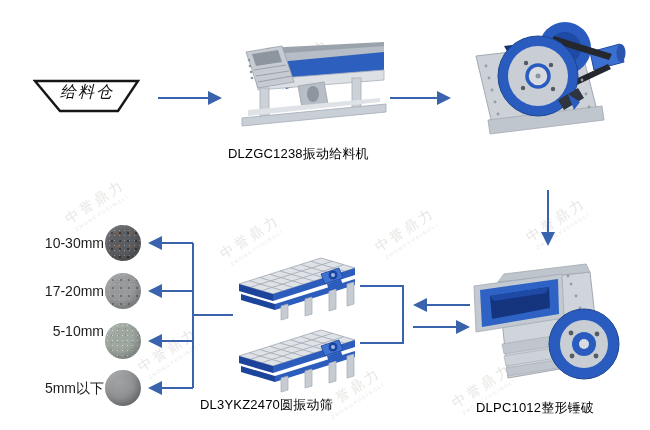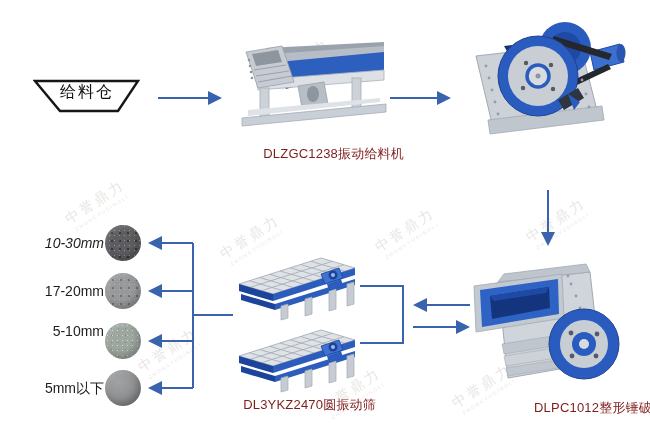--- a/index.html
+++ b/index.html
@@ -4,36 +4,36 @@
 <style>
   * { margin:0; padding:0; box-sizing:border-box; }
   html,body { width:650px; height:430px; background:#ffffff; overflow:hidden;
               font-family:"Liberation Sans","DejaVu Sans",sans-serif; }
   .stage { position:relative; width:650px; height:430px; background:#ffffff; }
 
   svg.lines { position:absolute; left:0; top:0; width:650px; height:430px; pointer-events:none; }
   .lines line, .lines polyline { stroke:#3a63ae; stroke-width:2; fill:none; }
   .lines polygon { fill:#3a63ae; stroke:none; }
 
-  .abs { position:absolute; }
+  .abs { position:absolute;font-style:italic; }
 
   
   .watermark { position:absolute; transform:translate(-50%,-50%) rotate(-33deg);
                color:#d9d5d0; opacity:.62; text-align:center; pointer-events:none; white-space:nowrap; }
   .wm-cn { display:block; font-size:14px; letter-spacing:3px; }
   .wm-en { display:block; font-size:5px; letter-spacing:1.6px; }
 
   
   .bin { left:33px; top:79px; width:108px; height:35px; }
   .bin svg { position:absolute; left:0; top:0; }
   .bin-label { position:absolute; left:0; top:3px; width:108px; text-align:center;
                font-size:16px; font-weight:500; letter-spacing:2px; color:#121212; }
 
   
-  .m-label { position:absolute; font-size:13px; color:#7f1d1d; text-align:right; letter-spacing:.2px; }
+  .m-label { position:absolute; font-size:13px; color:#000000; text-align:left; letter-spacing:.2px; }
   #feeder-label  { left:228px; top:145px; width:176px; }
   #jaw-label     { left:465px; top:145px; width:176px; }
   #screen-label  { left:200px; top:396px; width:176px; }
   #hammer-label  { left:476px; top:399px; width:176px; }
 
   
   #feeder-img  { left:232px; top:32px;  width:164px; height:110px; }
   #jaw-img     { left:462px; top:14px;  width:166px; height:128px; }
   #hammer-img  { left:468px; top:250px; width:158px; height:146px; }
   #screen-img-1{ left:237px; top:256px; width:128px; height:66px; }
@@ -279,21 +279,21 @@
       <polygon points="92,35 99,33 99,53 92,55" fill="#c7ccd3" stroke="#a2a9b2" stroke-width="0.7"></polygon>
       <polygon points="110,28 117,26 117,48 110,50" fill="#c7ccd3" stroke="#a2a9b2" stroke-width="0.7"></polygon>
       <polygon points="84,18 102,12 106,22 88,28" fill="#3e73d2" stroke="#1d449b" stroke-width="0.8"></polygon>
       <circle cx="96" cy="19" r="4.5" fill="#1d449b"></circle>
         <circle cx="96" cy="19" r="2" fill="#9fb8e8"></circle>
       <polygon points="90,28 104,23 106,30 92,35" fill="#2c5dbd"></polygon>
     </svg>
   </div>
   <div class="m-label" id="screen-label">DL3YKZ2470圆振动筛</div>
 
-  <div class="size-label" style="top:233px;font-style:italic;">10-30mm</div>
+  <div class="size-label" style="top:233px;">10-30mm</div>
   <div class="pcircle c1" style="top:225px;"></div>
 
   <div class="size-label" style="top:281px;">17-20mm</div>
   <div class="pcircle c2" style="top:273px;"></div>
 
   <div class="size-label" style="top:321px;">5-10mm</div>
   <div class="pcircle c3" style="top:323px;"></div>
 
   <div class="size-label" style="top:378px;">5mm以下</div>
   <div class="pcircle c4" style="top:370px;"></div>

